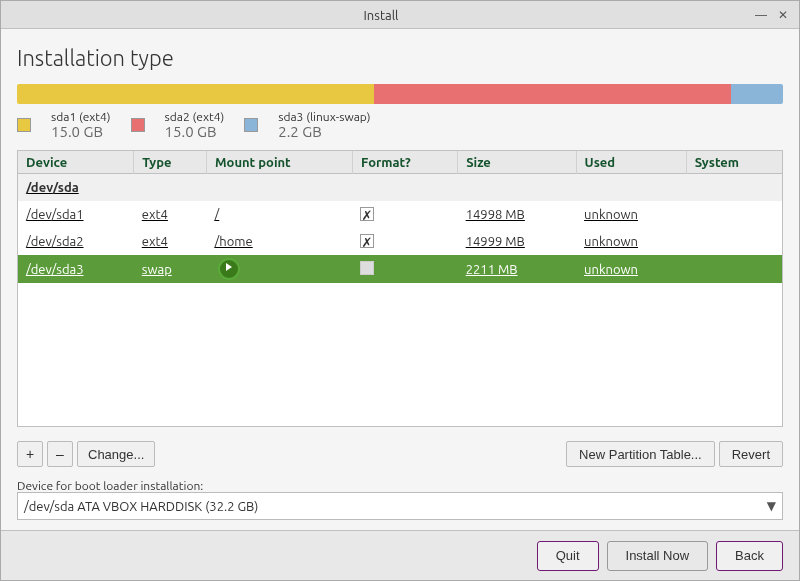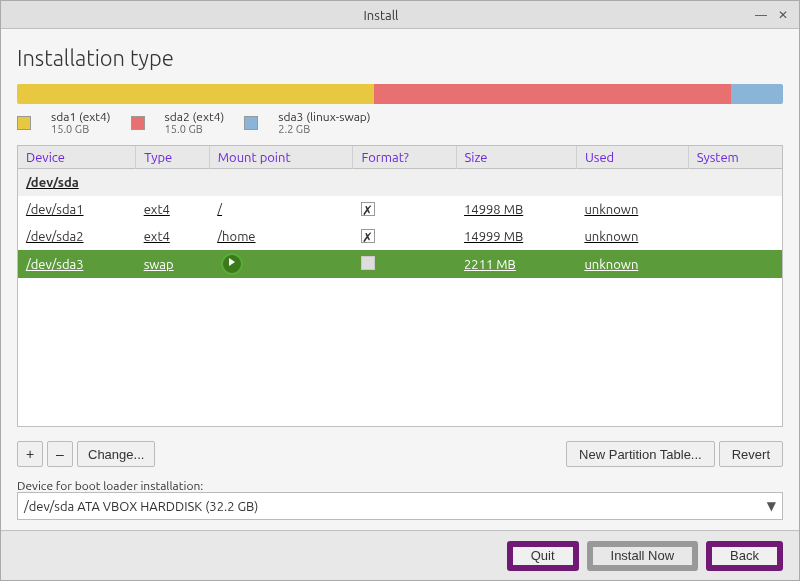--- a/index.html
+++ b/index.html
@@ -94,21 +94,21 @@
       gap: 20px;
       font-size: 12px;
       color: #333;
     }
     .legend-color {
       width: 14px;
       height: 14px;
       border: 1px solid #999;
     }
     .legend-name { font-weight: normal; }
-    .legend-size { color: #666; font-size: 11px; display: block; }
+    .legend-size { color: #666; font-size: 15px; display: block; }
 
     
     .table-container {
       border: 1px solid #c0c0c0;
       background: white;
       flex: 1;
       overflow-y: auto;
       margin-bottom: 8px;
     }
     table {
@@ -116,22 +116,22 @@
       border-collapse: collapse;
       font-size: 13px;
     }
     thead tr {
       background: #e8e8e8;
       border-bottom: 1px solid #c0c0c0;
     }
     thead th {
       text-align: left;
       padding: 4px 8px;
-      font-weight: normal;
-      color: #6d28d9;
+      font-weight: bold;
+      color: #14532d;
       border-right: 1px solid #d0d0d0;
     }
     thead th:last-child { border-right: none; }
     tbody tr { height: 27px; text-decoration: underline; }
     tbody td {
       padding: 3px 8px;
       color: #333;
       vertical-align: middle;
     }
     tr.group-header td {
@@ -230,21 +230,21 @@
       height: 50px;
       display: flex;
       align-items: center;
       justify-content: flex-end;
       gap: 8px;
       padding: 0 16px;
       flex-shrink: 0;
     }
     .footer-btn {
       height: 30px;
-      border: 6px solid #701a75;
+      border: 1px solid #701a75;
       background: #f0f0f0;
       border-radius: 3px;
       cursor: pointer;
       font-size: 13px;
       padding: 0 18px;
       color: #333;
     }
     .footer-btn.primary {
       background: #e8e8e8;
       border-color: #999;

